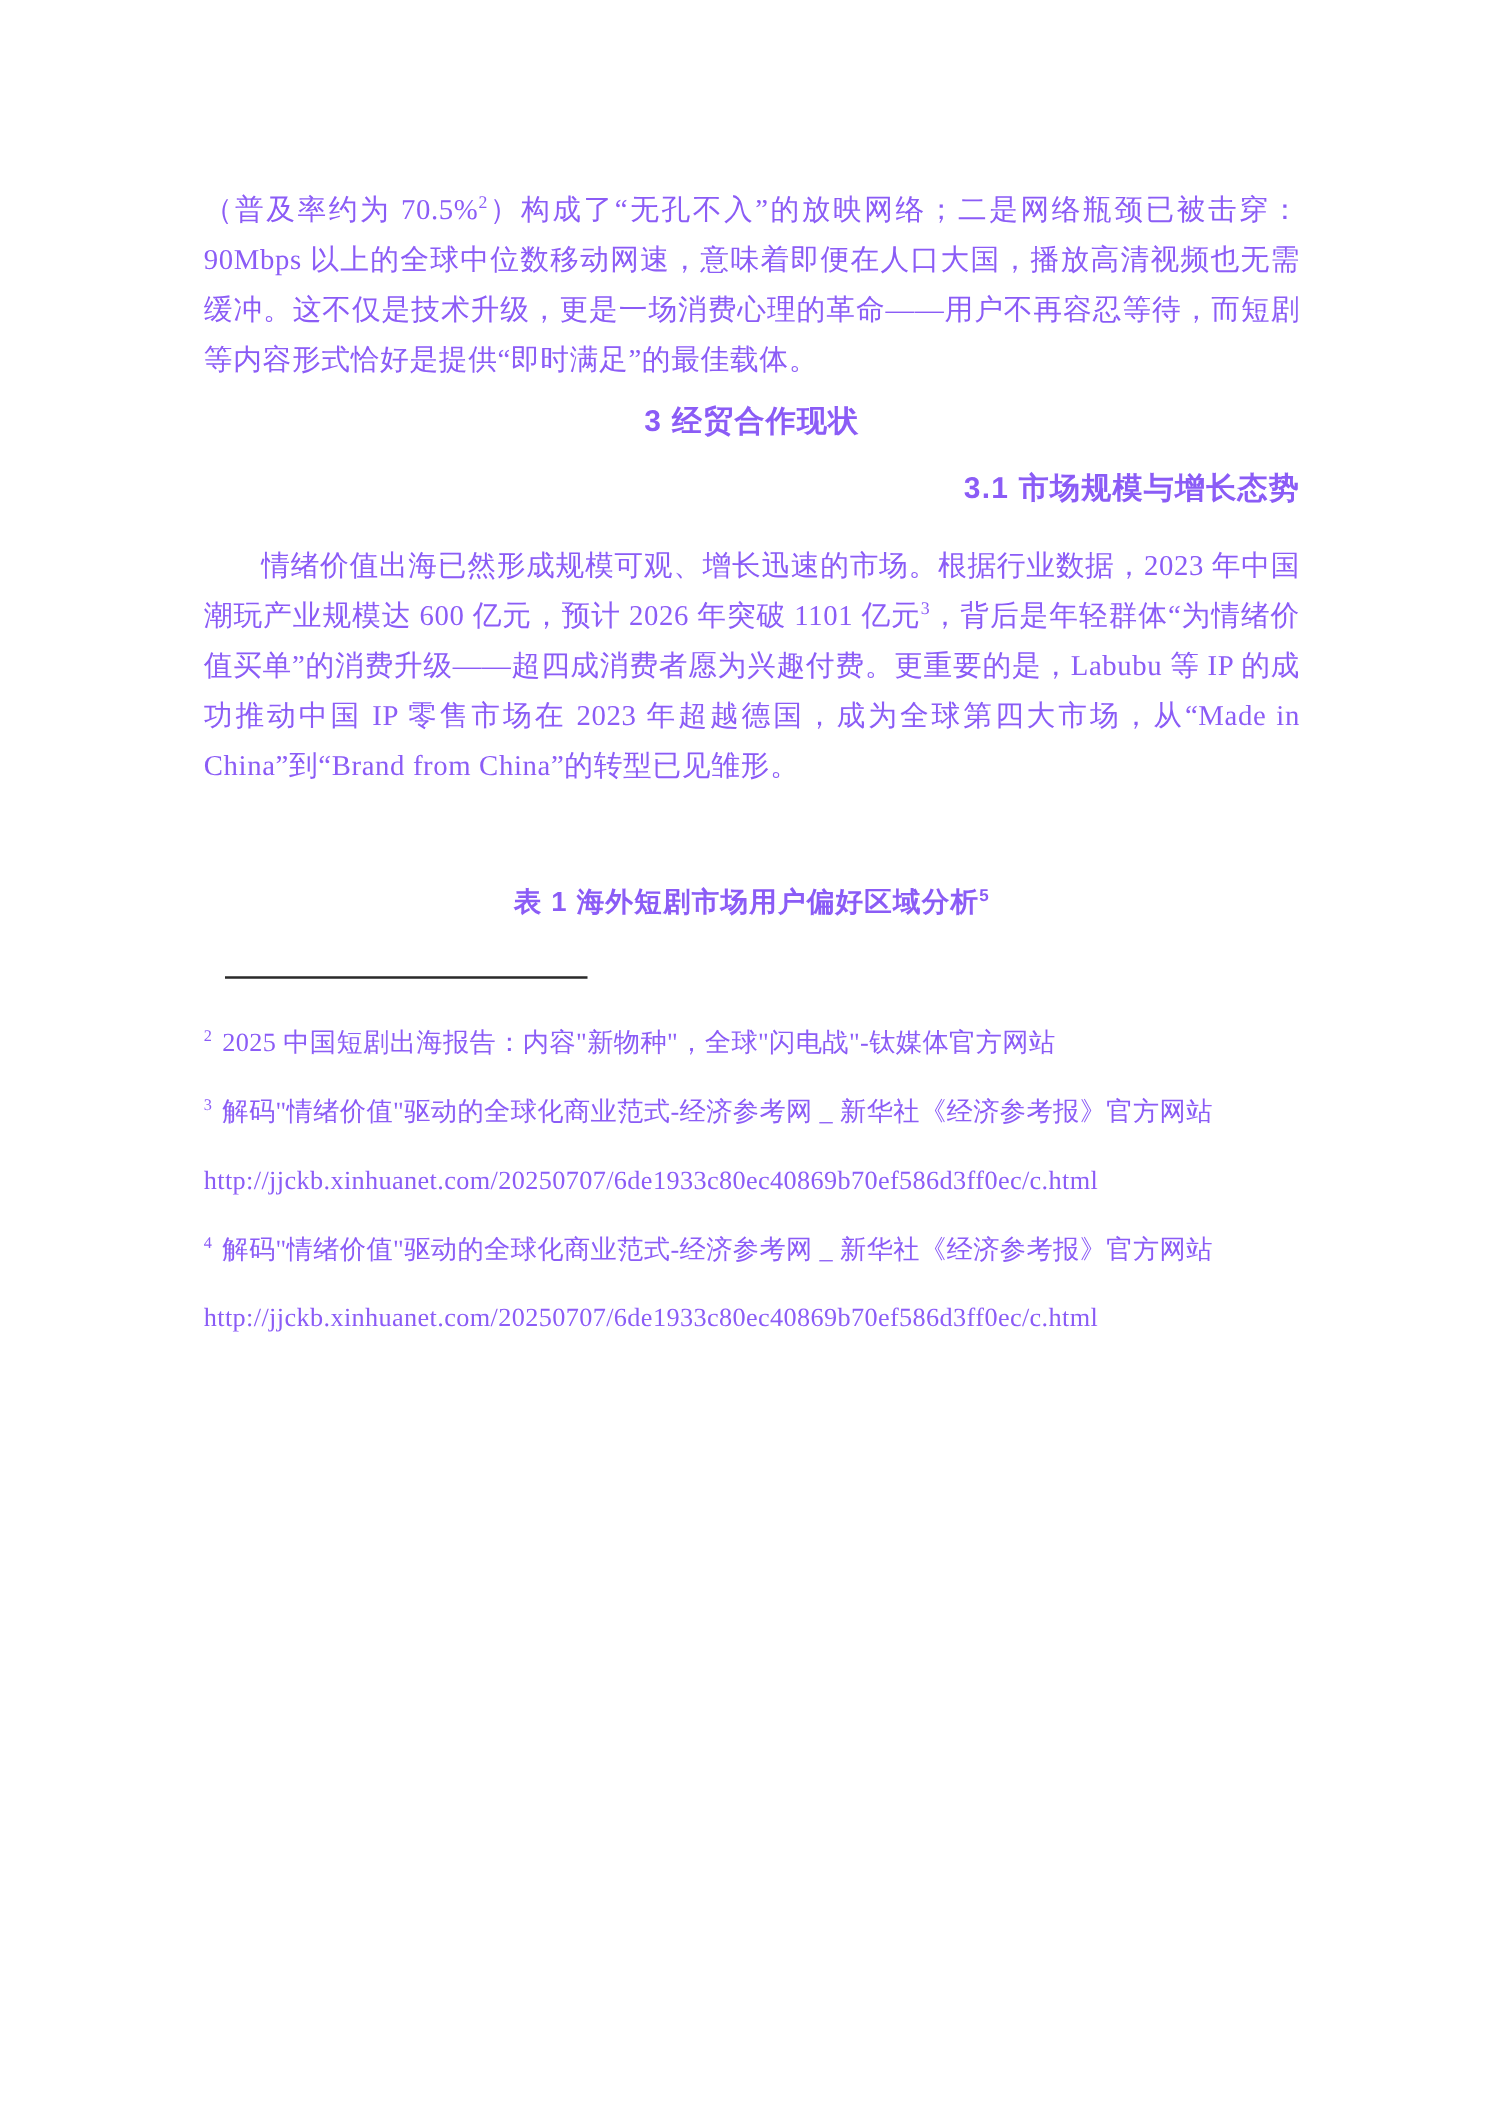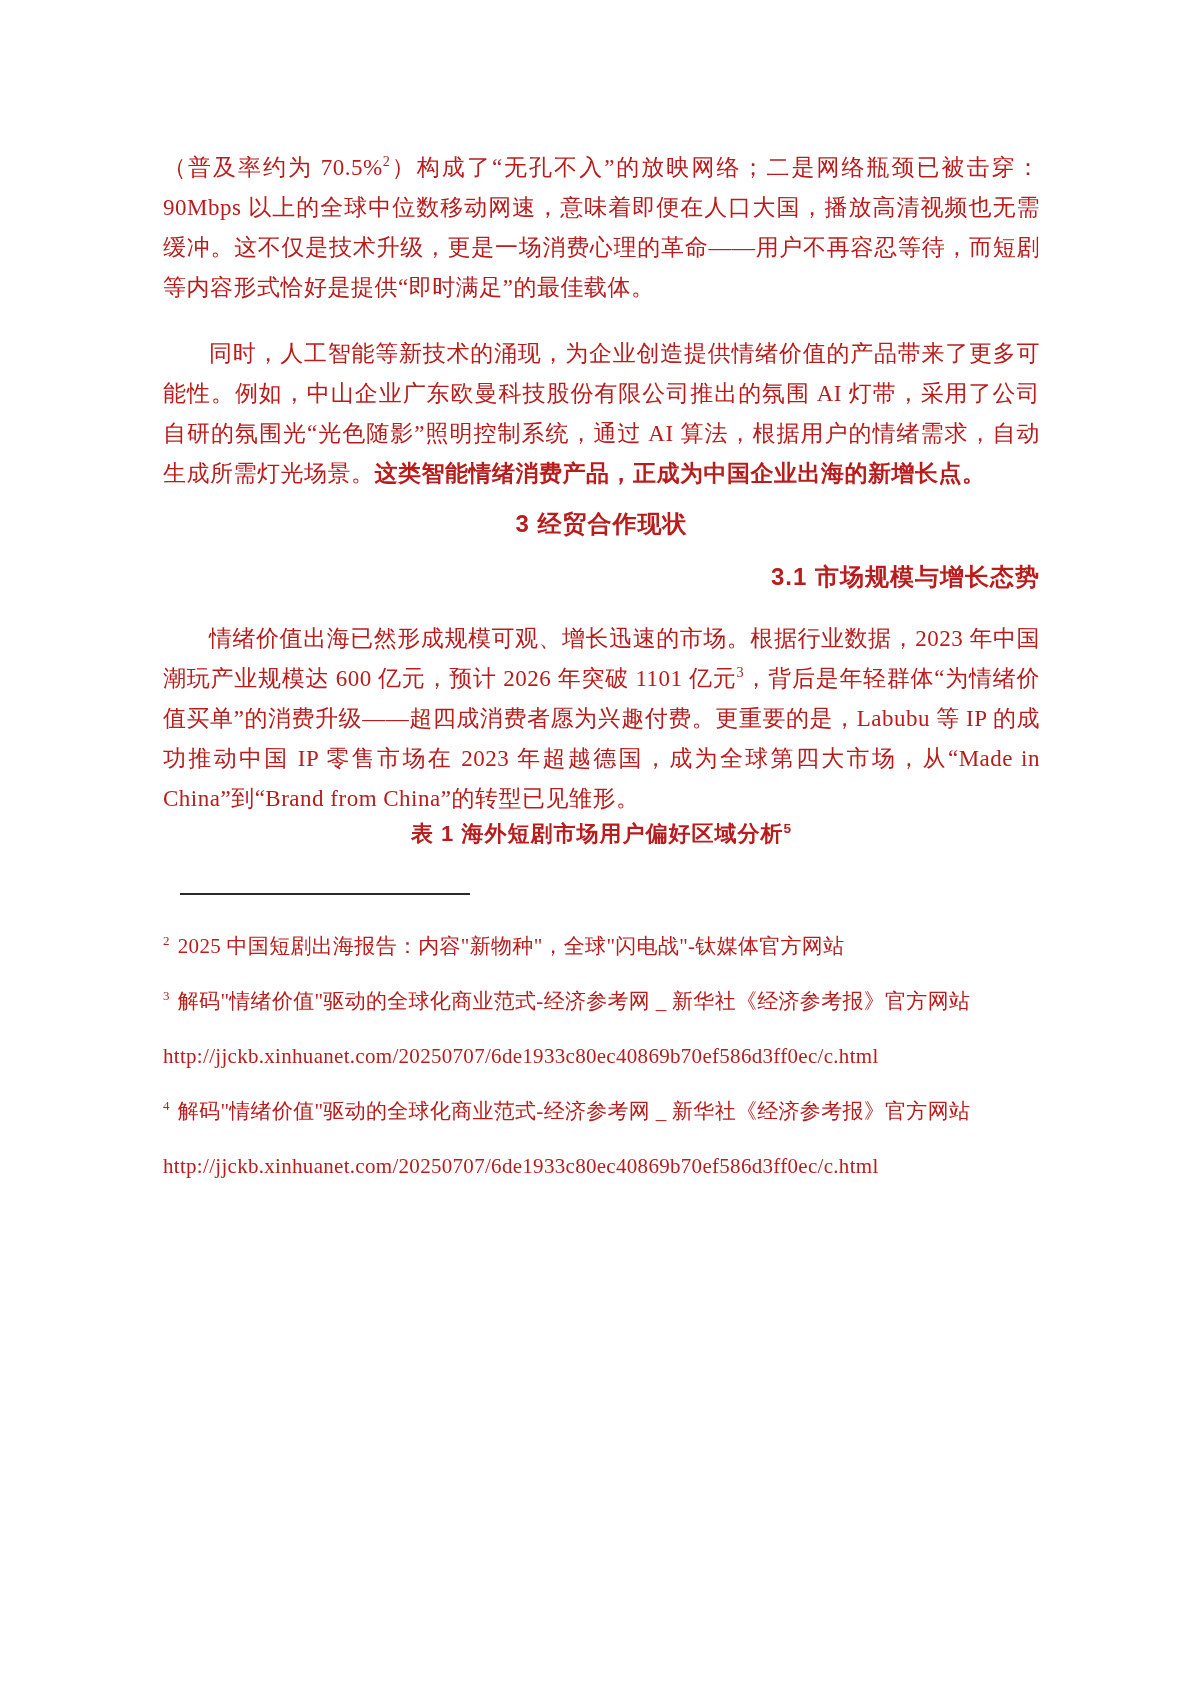--- a/index.html
+++ b/index.html
@@ -7,21 +7,21 @@
     padding: 0;
     background: #ffffff;
   }
   .page {
     position: relative;
     width: 1108px;
     height: 1698px;
     background: #ffffff;
     overflow: hidden;
     font-family: "Liberation Serif", "DejaVu Serif", serif;
-    color: #b91c1c;
+    color: #8b5cf6;
   }
   .content {
     position: absolute;
     left: 163px;
     top: 148px;
     width: 877px;
   }
   .para {
     font-size: 23px;
     line-height: 40px;
@@ -52,20 +52,21 @@
     line-height: 36px;
     margin: 17px 0 0 0;
     font-family: "Liberation Sans", "DejaVu Sans", sans-serif;
     letter-spacing: 1px;
     text-align: right;
   }
   .m-p2 { margin-top: 26px; }
   .m-p3 { margin-top: 24px; }
   .m-p4 { margin-top: 19px; }
   .table-caption {
+    margin-top: 74px;
     font-size: 22px;
     font-weight: bold;
     line-height: 30px;
     text-align: center;
     font-family: "Liberation Sans", "DejaVu Sans", sans-serif;
     letter-spacing: 1px;
   }
   .footnote-separator {
     margin: 44px 0 0 17px;
     width: 290px;
@@ -85,21 +86,20 @@
   .fn-line sup { margin-right: 8px; }
 </style>
 </head>
 <body>
 
 <div class="page">
   <div class="content">
 
     <p class="para"><span>（普及率约为 70.5%</span><sup>2</sup><span>）构成了“无孔不入”的放映网络；二是网络瓶颈已被击穿：90Mbps 以上的全球中位数移动网速，意味着即便在人口大国，播放高清视频也无需缓冲。这不仅是技术升级，更是一场消费心理的革命——用户不再容忍等待，而短剧等内容形式恰好是提供“即时满足”的最佳载体。</span></p>
 
-    <p class="para indent m-p2"><span>同时，人工智能等新技术的涌现，为企业创造提供情绪价值的产品带来了更多可能性。例如，中山企业广东欧曼科技股份有限公司推出的氛围 AI 灯带，采用了公司自研的氛围光“光色随影”照明控制系统，通过 AI 算法，根据用户的情绪需求，自动生成所需灯光场景。</span><span class="bold">这类智能情绪消费产品，正成为中国企业出海的新增长点。</span></p>
 
     <h2 class="heading1">3 经贸合作现状</h2>
 
     <h3 class="heading2">3.1 市场规模与增长态势</h3>
 
     <p class="para indent m-p3"><span>情绪价值出海已然形成规模可观、增长迅速的市场。根据行业数据，2023 年中国潮玩产业规模达 600 亿元，预计 2026 年突破 1101 亿元</span><sup>3</sup><span>，背后是年轻群体“为情绪价值买单”的消费升级——超四成消费者愿为兴趣付费。更重要的是，Labubu 等 IP 的成功推动中国 IP 零售市场在 2023 年超越德国，成为全球第四大市场，从“Made in China”到“Brand from China”的转型已见雏形。</span></p>
 
 
     <div class="table-caption"><span>表 1 海外短剧市场用户偏好区域分析</span><sup>5</sup></div>
 

